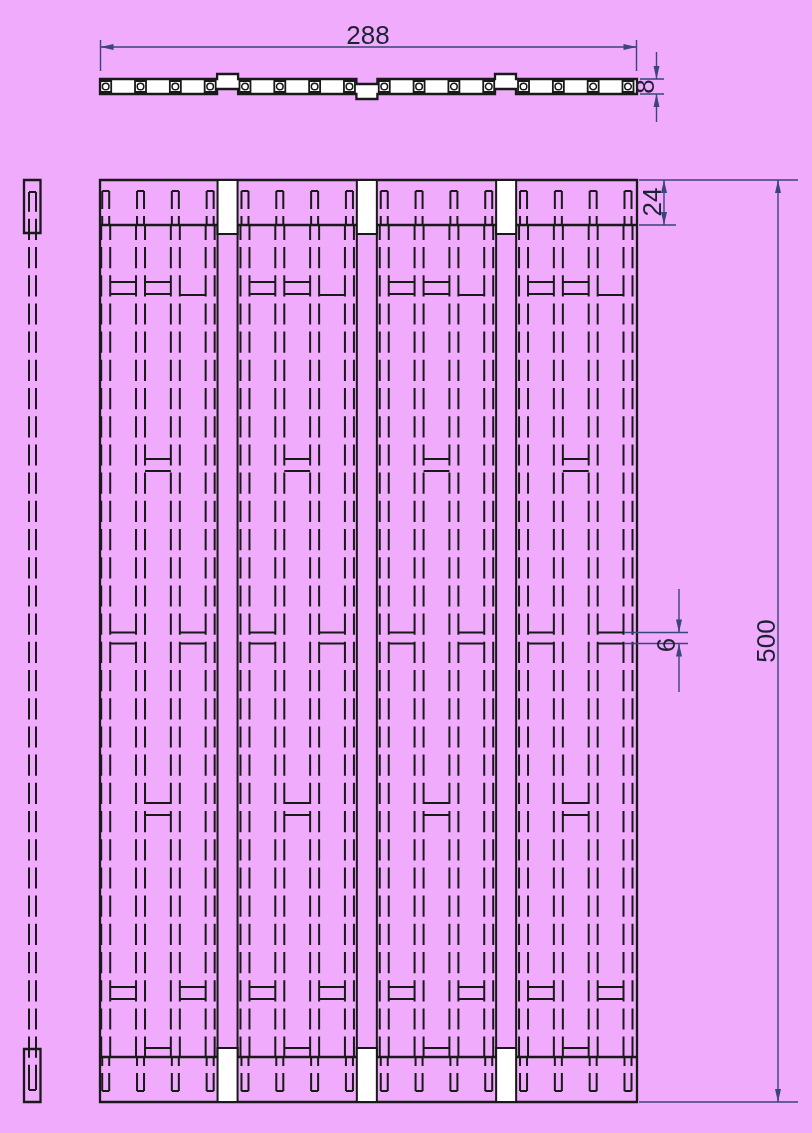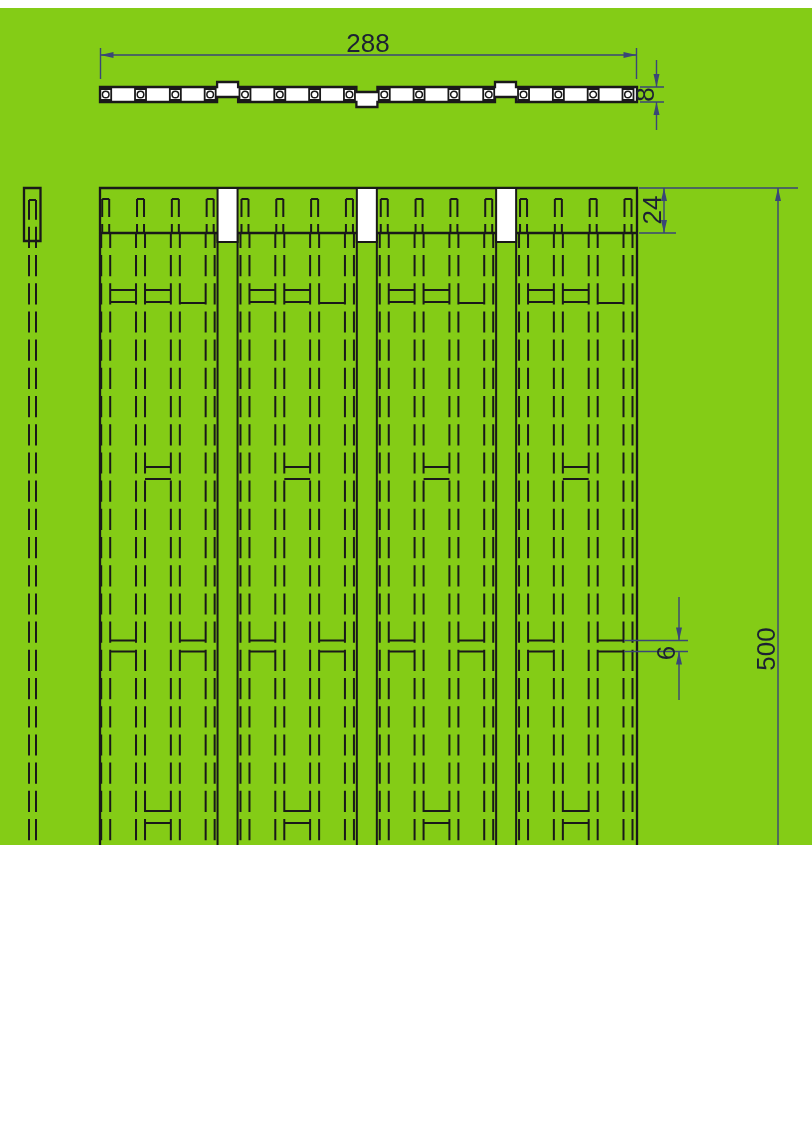--- a/index.html
+++ b/index.html
@@ -1,17 +1,17 @@
 <!DOCTYPE html>
 <html><head>
 <meta charset="utf-8">
 <style>
   html,body{margin:0;padding:0;background:#ffffff;}
   body{font-family:"Liberation Sans", sans-serif;}
-  #stage{position:relative;width:812px;height:837px;background:#84cc16;overflow:hidden;margin-top:8px;}
+  #stage{position:relative;width:812px;height:1133px;background:#f0abfc;overflow:hidden;}
   svg{display:block;}
   text{font-family:"Liberation Sans","DejaVu Sans",sans-serif;font-size:26px;}
 </style>
 </head>
 <body>
 
 <div id="stage">
   <svg id="cad" width="812" height="1133" viewBox="0 0 812 1133">
     <g id="g-top">
         <path d="M100 79H217.1V74H238.1V79H356.4V84H377.4V79H495V74H516V79H637V94H516V89H495V94H377.4V99H356.4V94H238.1V89H217.1V94H100Z" stroke="#191919" stroke-width="2.3" fill="#ffffff"></path>

